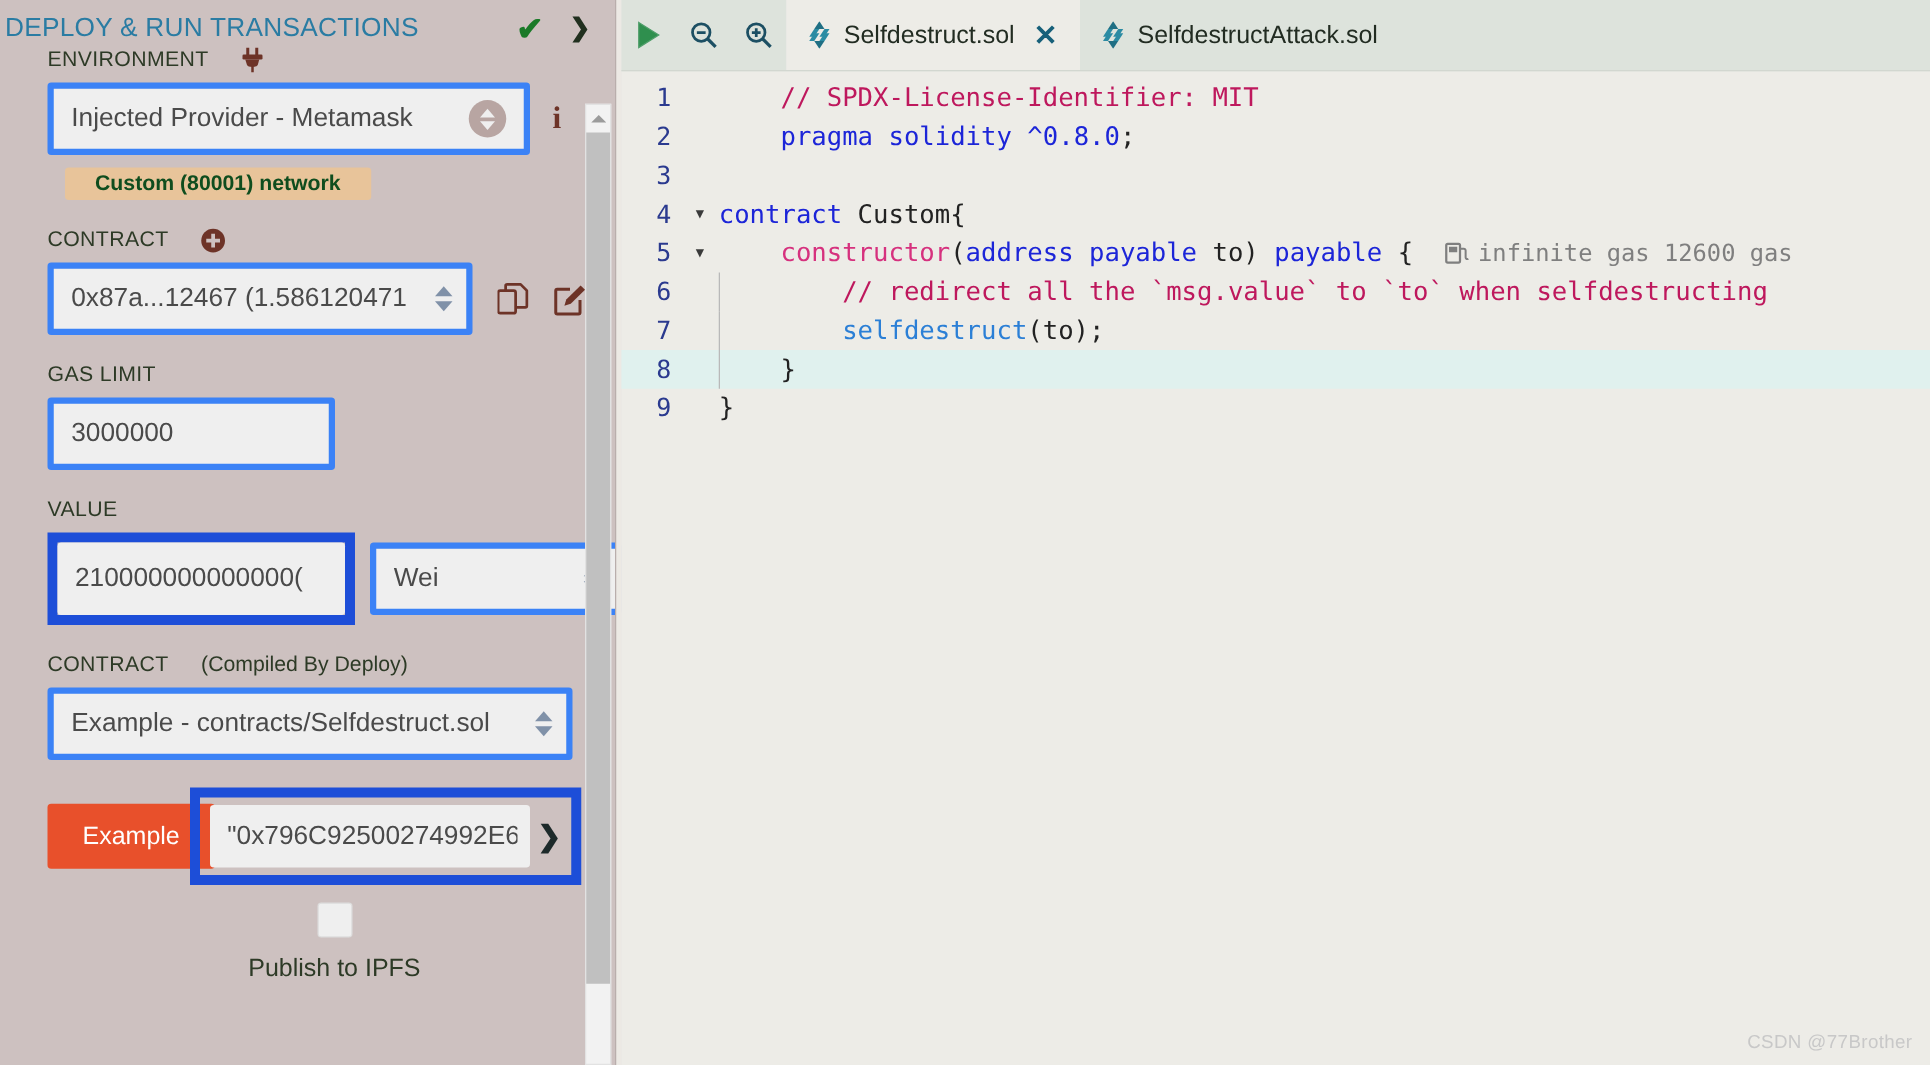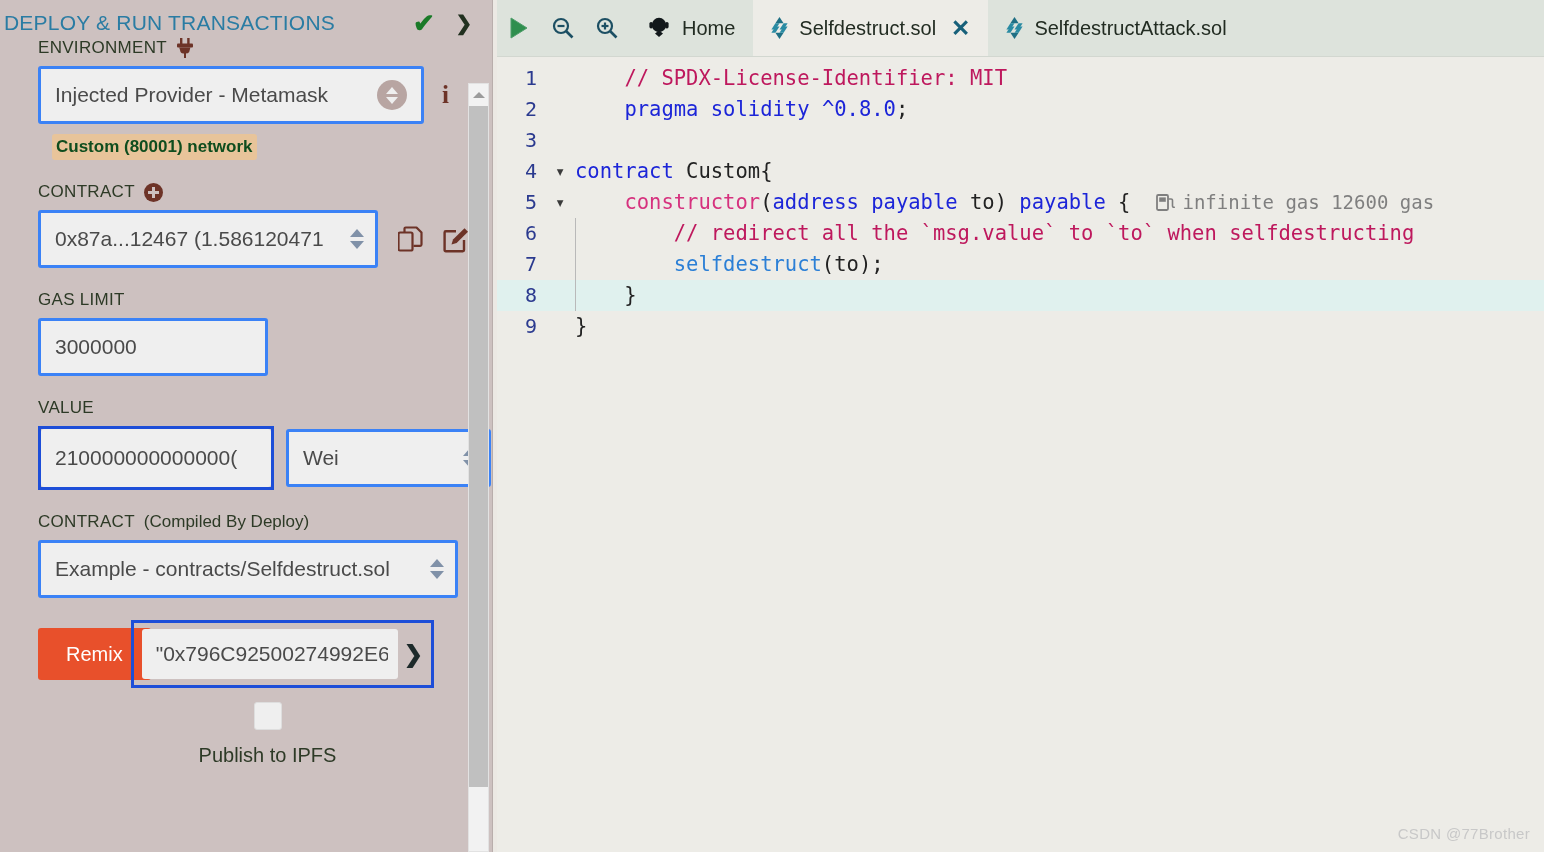--- a/index.html
+++ b/index.html
@@ -62,30 +62,30 @@
     padding: 0 0 0 38px;
     box-sizing: border-box;
   }
   .field-label {
     color: #2d3a26;
     font-size: 17px;
     letter-spacing: 0.3px;
     margin: 0 0 8px 0;
     display: flex;
     align-items: center;
-    gap: 9px;
+    gap: 26px;
     white-space: nowrap;
   }
   .field-label .sub {
     color: #2d3a26;
     letter-spacing: 0;
   }
   .sel-box, .txt-box {
     background: #efefef;
-    border: 3px solid #3b82f6;
+    border: 5px solid #3b82f6;
     border-radius: 3px;
     box-sizing: border-box;
     height: 58px;
     display: flex;
     align-items: center;
     padding: 0 10px 0 14px;
     color: #4a4a4a;
     font-size: 21px;
     position: relative;
     overflow: hidden;
@@ -146,41 +146,41 @@
     font-weight: bold;
     font-family: "Liberation Serif", serif;
   }
 
   .net-badge {
     display: inline-block;
     background: #e8c49a;
     color: #0f4d1e;
     font-weight: bold;
     font-size: 17px;
-    padding: 3px 4px;
+    padding: 3px 24px;
     border-radius: 3px;
     margin: 10px 0 0 14px;
   }
 
   .plug-icon { display:inline-block; width:18px; height:20px; position:relative; }
   .acct-plus {
     width: 19px; height: 19px; border-radius: 50%;
     background: #6d3327; position: relative; display: inline-block;
   }
   .acct-plus::before, .acct-plus::after {
     content:''; position:absolute; background:#cdc1c0;
   }
   .acct-plus::before { left:4px; top:8.5px; width:11px; height:2.5px; }
   .acct-plus::after  { top:4px; left:8.5px; height:11px; width:2.5px; }
 
   .icon-btn { margin-left: 20px; cursor: pointer; line-height: 0; }
 
   
   .red-outline {
-    border: 3px solid #1d4ed8;
+    border: 8px solid #1d4ed8;
     box-sizing: border-box;
     display: inline-flex;
   }
 
   .deploy-btn {
     background: #e8502b;
     color: #ffffff;
     font-size: 20px;
     border: none;
     border-radius: 3px;
@@ -442,21 +442,21 @@
       <div class="sel-box" style="width:420px">
         <span class="val">Example - contracts/Selfdestruct.sol</span>
         <span class="stepper">
           <span class="up"></span>
             <span class="dn"></span>
         </span>
       </div>
 
       
       <div class="row-inline" style="margin-top:22px">
-        <button class="deploy-btn">Remix</button>
+        <button class="deploy-btn">Example</button>
         <div class="red-outline" style="margin-left:-20px;align-items:center">
           <div class="txt-box" style="width:256px;height:50px;border:none;background:#efefef;margin:6px 0 6px 8px">
             <span class="val">"0x796C92500274992E6782</span>
           </div>
           <span class="chev-down-dark">❯</span>
         </div>
       </div>
 
       
       <div class="ipfs-row">
@@ -492,31 +492,20 @@
       </div>
       <div class="tb-icon">
         <svg width="24" height="24" viewBox="0 0 24 24">
           <circle cx="10" cy="10" r="7" fill="none" stroke="#1c4f63" stroke-width="2.2"></circle>
           <line x1="6.5" y1="10" x2="13.5" y2="10" stroke="#1c4f63" stroke-width="2.2"></line>
           <line x1="10" y1="6.5" x2="10" y2="13.5" stroke="#1c4f63" stroke-width="2.2"></line>
           <line x1="15" y1="15" x2="21.5" y2="21.5" stroke="#1c4f63" stroke-width="2.6"></line>
         </svg>
       </div>
 
-      <div class="tab">
-        <span>
-          <svg width="24" height="24" viewBox="0 0 24 24">
-            <circle cx="12" cy="11" r="7.2" fill="#12181b"></circle>
-            <path d="M12 16.5 L16 19.5 L12 23 L8 19.5 Z" fill="#12181b"></path>
-            <rect x="2.4" y="8" width="3.4" height="6.4" rx="1.6" fill="#12181b"></rect>
-            <rect x="18.2" y="8" width="3.4" height="6.4" rx="1.6" fill="#12181b"></rect>
-          </svg>
-        </span>
-        <span>Home</span>
-      </div>
 
       <div class="tab active">
         <span class="sol-ico">
           <svg width="17" height="22" viewBox="0 0 17 22">
             <path d="M8.5 0 L12.6 6.2 L8.5 6.2 L4.4 6.2 Z" fill="#1f6f84"></path>
             <path d="M4.4 6.2 L8.5 6.2 L4.4 12.4 L0.4 12.4 Z" fill="#2a8ba3"></path>
             <path d="M12.6 6.2 L16.6 6.2 L12.6 12.4 L8.5 12.4 Z" fill="#2a8ba3"></path>
             <path d="M8.5 22 L4.4 15.8 L8.5 15.8 L12.6 15.8 Z" fill="#1f6f84"></path>
             <path d="M12.6 15.8 L8.5 15.8 L12.6 9.6 L16.6 9.6 Z" fill="#2a8ba3"></path>
             <path d="M4.4 15.8 L0.4 15.8 L4.4 9.6 L8.5 9.6 Z" fill="#2a8ba3"></path>

